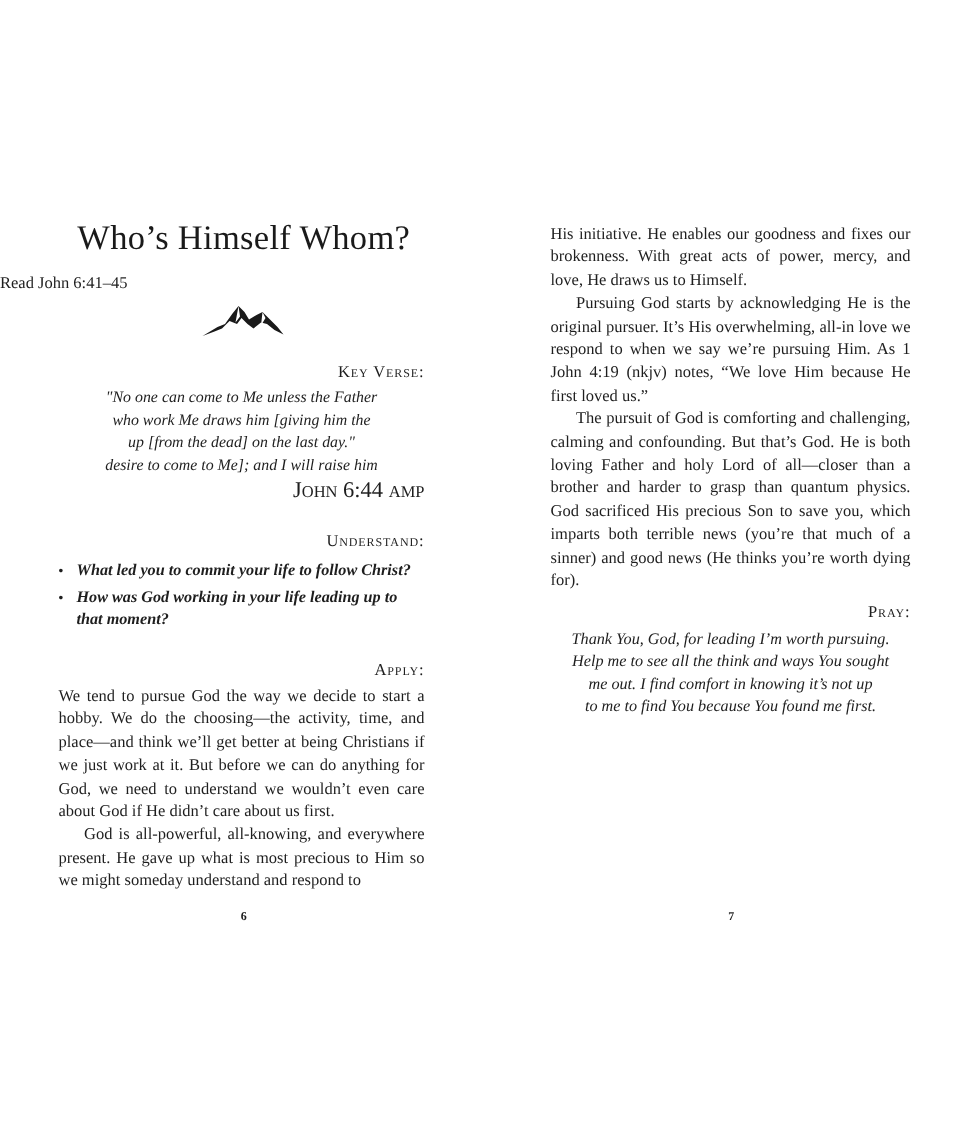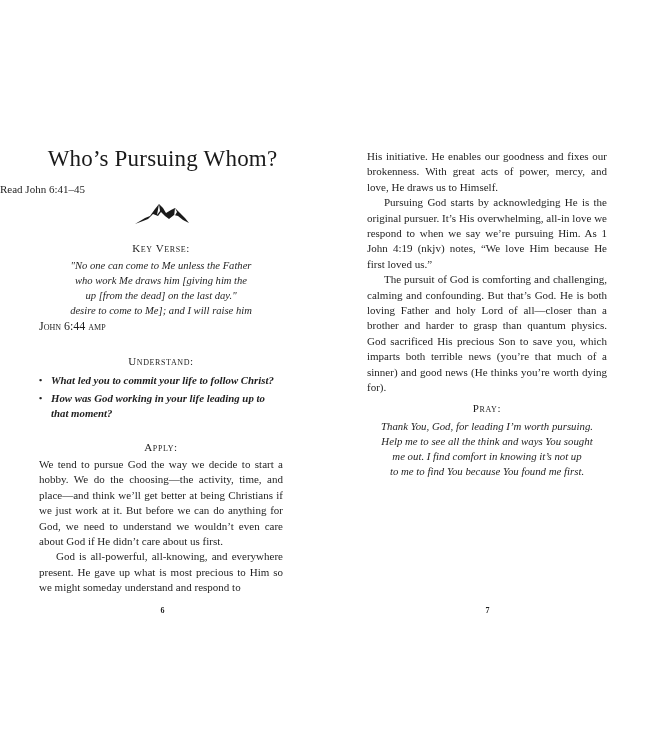--- a/index.html
+++ b/index.html
@@ -10,41 +10,41 @@
   .right { left:325px; width:325px; }
   .col { position:absolute; }
   .left .col { left:39px; width:244px; }
   .right .col { left:42px; width:240px; }
 
   .title { position:absolute; left:0; width:325px; top:146px; text-align:center;
            font-size:23px; letter-spacing:0.2px; color:#1a1a1a; }
   .subref { position:absolute; left:0; width:325px; top:183px; text-align:left; font-size:11px; }
   .mountain { position:absolute; left:133px; top:203px; width:58px; height:22px; }
 
-  .sc-head { text-align:center; font-size:11px; font-variant:small-caps; letter-spacing:0.6px; }
+  .sc-head { text-align:right; font-size:11px; font-variant:small-caps; letter-spacing:0.6px; }
 
   .verse { text-align:center; font-style:italic; font-size:10.6px; line-height:15px; }
-  .verse-ref { text-align:left; font-size:12px; font-variant:small-caps; margin-top:1px; }
+  .verse-ref { text-align:right; font-size:15px; font-variant:small-caps; margin-top:1px; }
 
   .bullets { list-style:none; margin:0; padding:0; font-style:italic; font-size:10.8px; line-height:15px;font-weight:bold; }
   .bullets li { position:relative; padding-left:12px; margin-bottom:3px; }
   .bullets li::before { content:"•"; position:absolute; left:0; font-style:normal; font-size:9px; }
 
   .body-text { font-size:11px; line-height:15.4px; text-align:justify; }
   .body-text p { margin:0; }
   .body-text p.indent { text-indent:17px; }
 
   .prayer { text-align:center; font-style:italic; font-size:10.8px; line-height:15px; }
   .folio { position:absolute; top:606px; left:0; width:325px; text-align:center; font-size:8px; font-weight:bold; }
 </style>
 </head>
 <body>
 
 <div class="page left">
-  <div class="title">Who’s Pursuing Whom?</div>
+  <div class="title">Who’s Himself Whom?</div>
   <div class="subref">Read John 6:41–45</div>
   <svg class="mountain" viewBox="0 0 58 22">
     <path d="M2 21 L12 15 L17 13 L22 6 L26 1 L30 5 L33 10 L38 7 L42 5 L47 10 L52 15 L56 20 L50 17 L45 13 L41 12 L36 16 L32 13 L28 9 L25 13 L20 11 L15 16 L10 18 Z" fill="#1a1a1a"></path>
     <path d="M26 1 L24 12 L27 8 Z M42 5 L41 14 L44 9 Z" fill="#ffffff"></path>
   </svg>
 
   <div class="col" style="top:242px;">
     <div class="sc-head">Key Verse:</div>
     <div class="verse" style="margin-top:4px;">
       <div>"No one can come to Me unless the Father</div>

